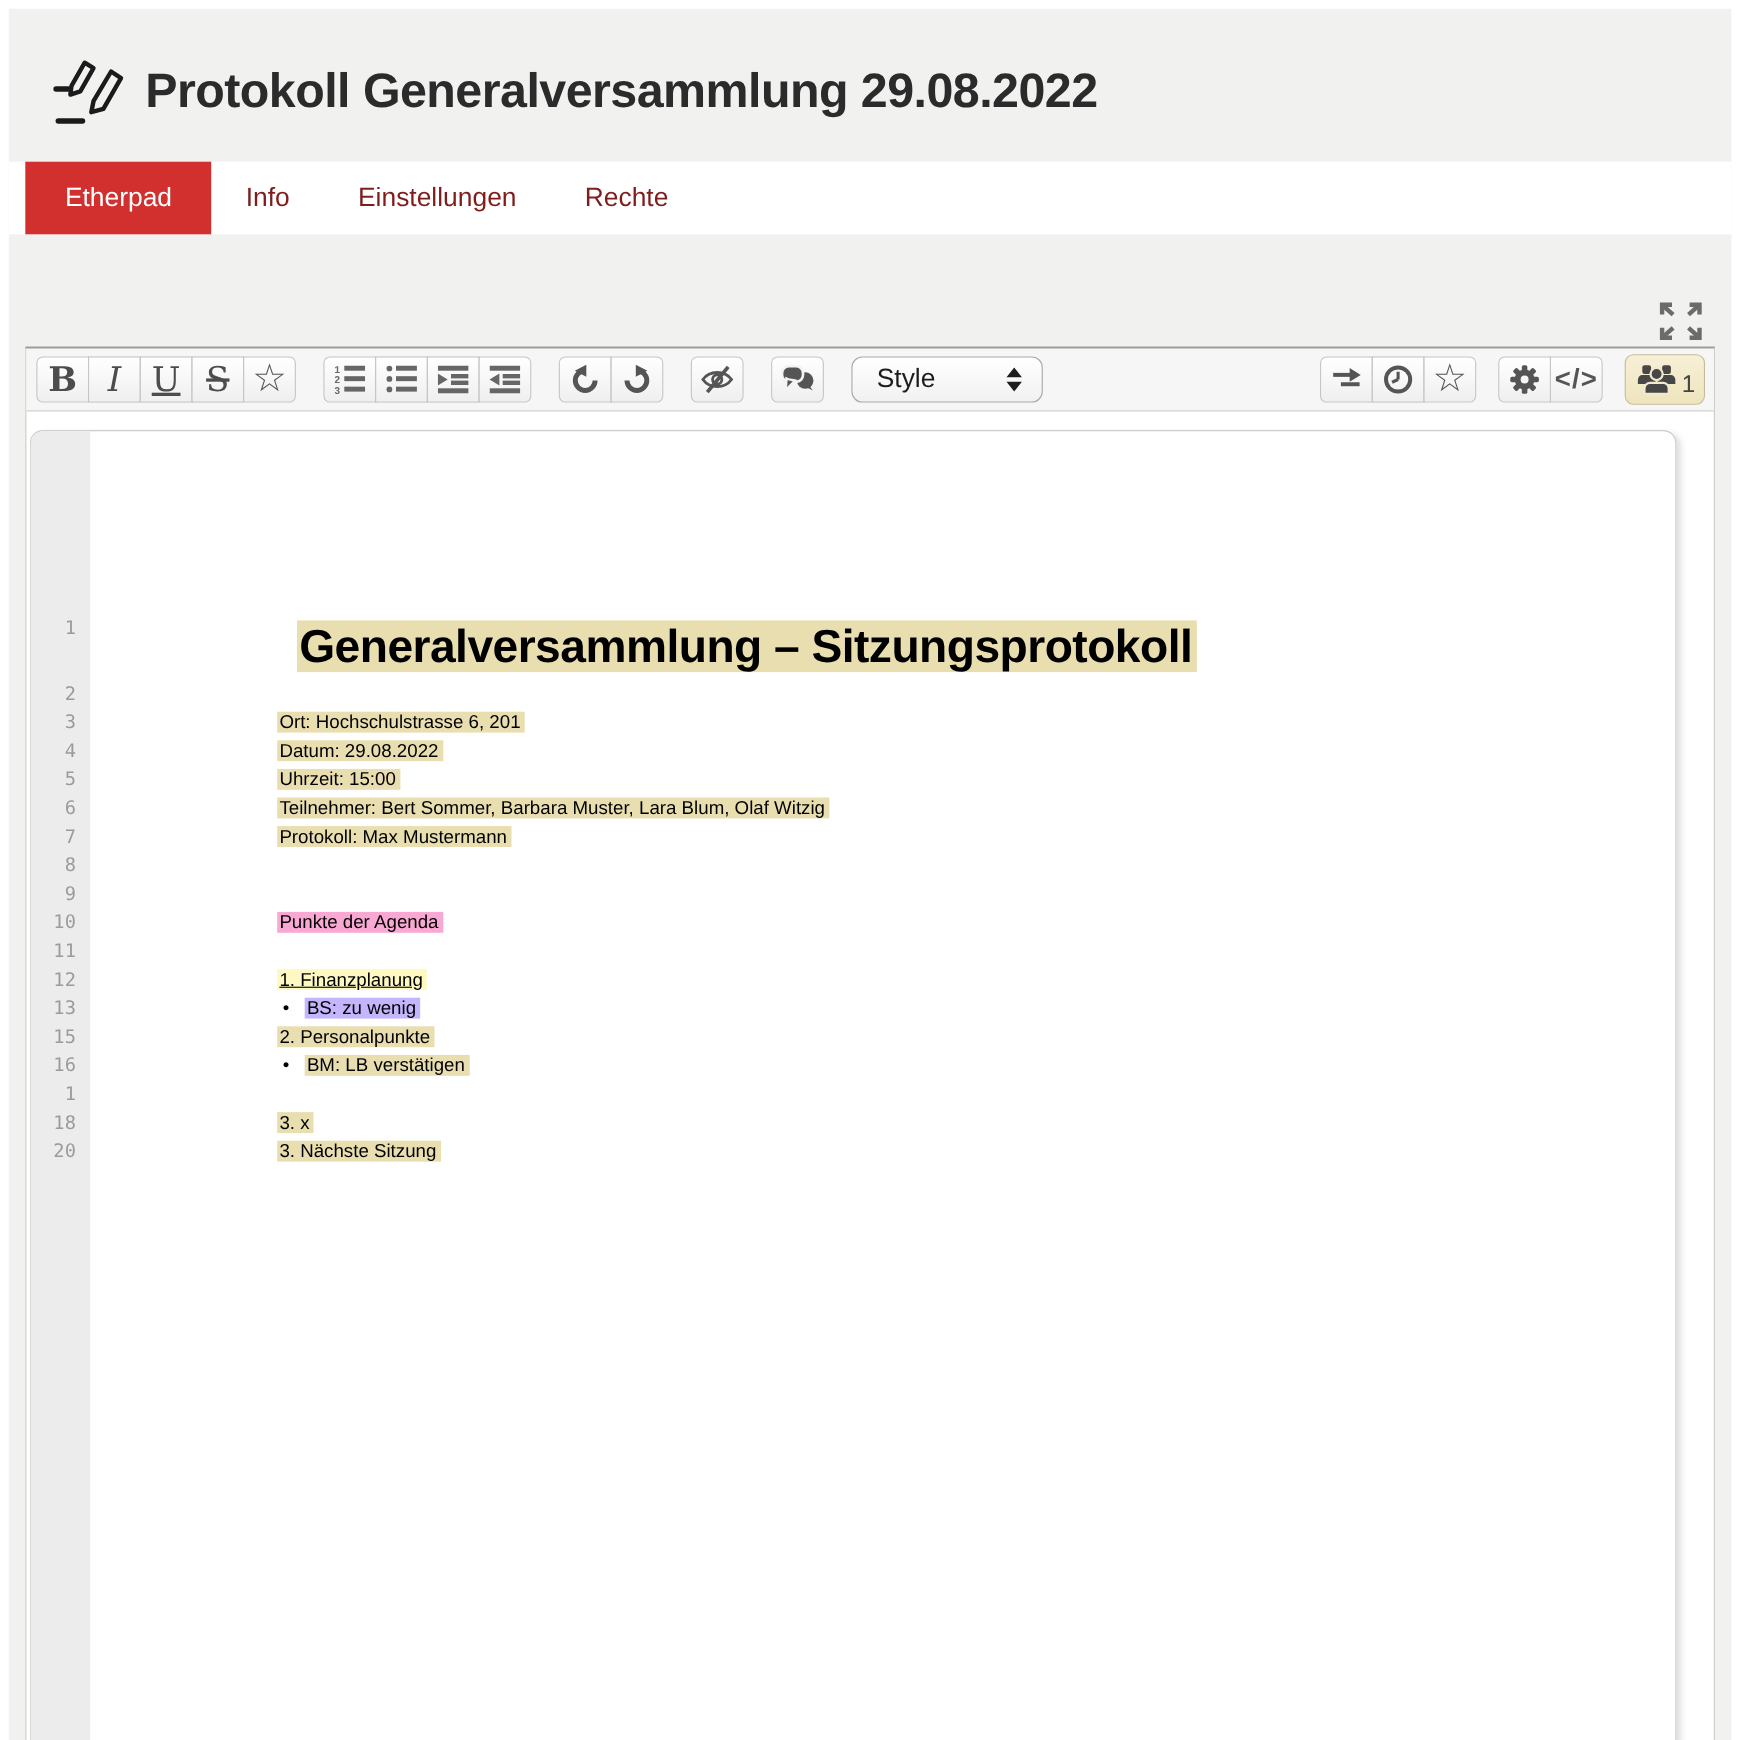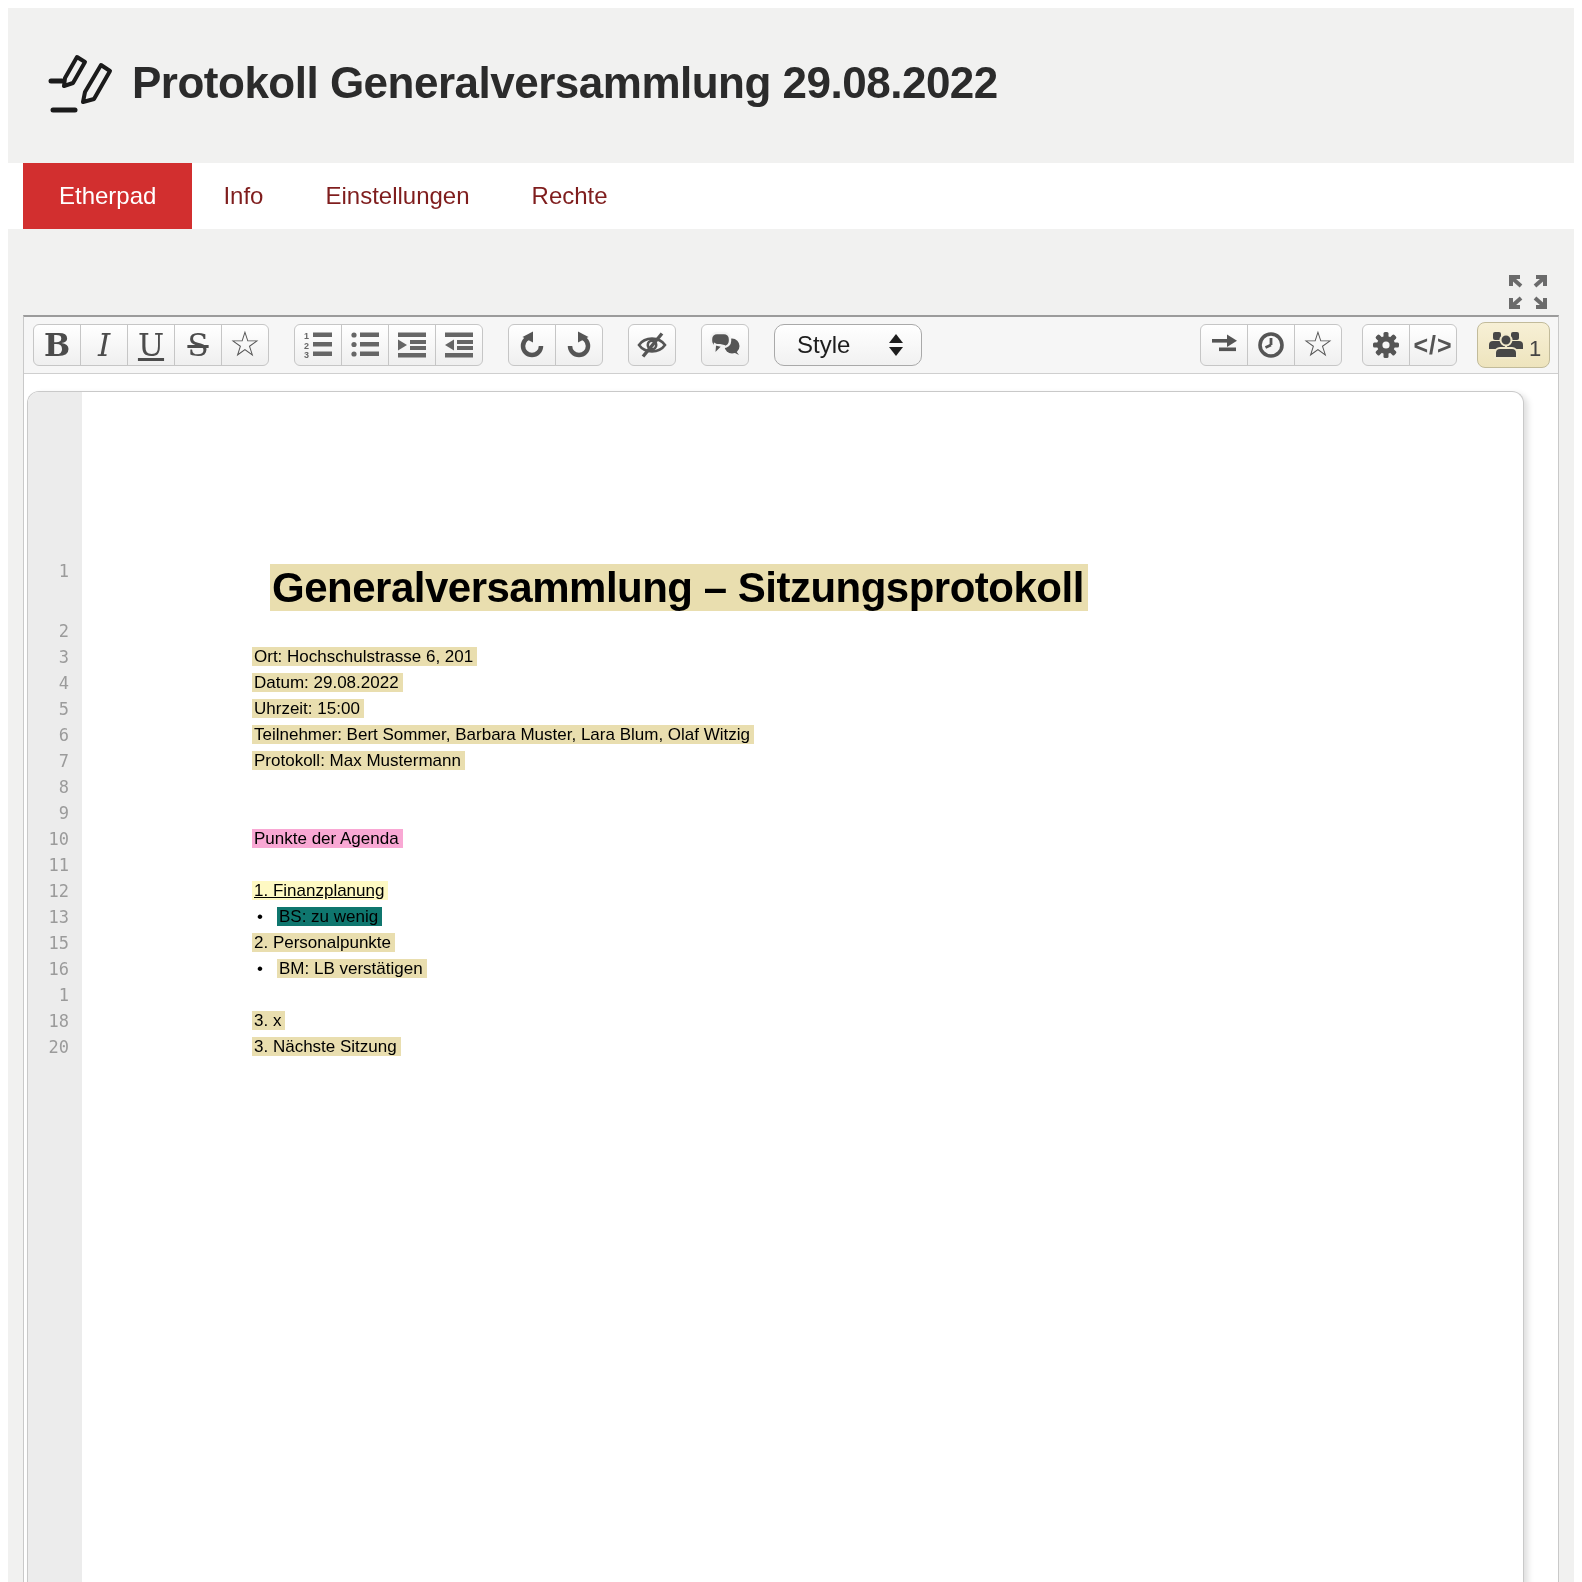--- a/index.html
+++ b/index.html
@@ -15,21 +15,21 @@
   }
   
   .app-header{position:absolute;left:0;top:0;right:0;height:155px;}
   .logo{position:absolute;left:38px;top:42px;width:70px;height:72px;}
   .pad-title{
     position:absolute;left:124px;top:40px;height:70px;line-height:70px;
     font-size:44px;font-weight:bold;color:#2b2b2b;letter-spacing:-0.5px;
   }
   
   .nav{
-    position:absolute;left:0;right:0;top:155px;height:66px;background:#ffffff;
+    position:absolute;left:0;right:0;top:139px;height:66px;background:#ffffff;
     display:flex;align-items:stretch;padding-left:15px;box-sizing:border-box;
   }
   .nav-tab{
     display:flex;align-items:center;justify-content:center;
     font-size:24px;color:#7f1d1d;padding:0 31px;cursor:pointer;
   }
   .nav-tab.active{color:#fff;padding:0 36px;}
   
   .fullscreen-btn{position:absolute;left:1500px;top:266px;width:40px;height:36px;cursor:pointer;}
   
@@ -65,21 +65,21 @@
   .glyph-embed{font-size:25px;font-weight:bold;color:#555;letter-spacing:1px;}
   .users-btn{
     width:71px;height:44px;
     background:linear-gradient(#f7f0d6,#eee4bd);
     border:1px solid #c2bb9a;border-radius:8px;
     display:flex;align-items:center;justify-content:center;gap:3px;cursor:pointer;
   }
   .users-count{font-size:22px;color:#444;margin-top:8px;}
   
   .style-select{
-    width:148px;height:42px;box-sizing:border-box;
+    width:174px;height:42px;box-sizing:border-box;
     border:1px solid #a9a9a9;border-radius:10px;
     background:linear-gradient(#ffffff,#f1f1f1);
     box-shadow:inset 0 1px 0 #fff;
     display:flex;align-items:center;cursor:pointer;
   }
   .style-label{font-size:24px;color:#1d1d1d;padding-left:22px;flex:1;}
   .spin-arrows{display:flex;flex-direction:column;gap:4px;padding-right:18px;}
   .spin-arrows .up{width:0;height:0;border-left:7px solid transparent;border-right:7px solid transparent;border-bottom:9px solid #1d1d1d;}
   .spin-arrows .down{width:0;height:0;border-left:7px solid transparent;border-right:7px solid transparent;border-top:9px solid #1d1d1d;}
   
@@ -358,21 +358,21 @@
           <div class="row">
             <div class="num">11</div>
             <div class="content"></div>
           </div>
           <div class="row">
             <div class="num">12</div>
             <div class="content"><span class="hl" style="background: #fef9c3; text-decoration: underline;">1. Finanzplanung</span></div>
           </div>
           <div class="row">
             <div class="num">13</div>
-            <div class="content"><span class="bullet">•</span><span class="hl" style="background: #0f766e;">BS: zu wenig</span></div>
+            <div class="content"><span class="bullet">•</span><span class="hl" style="background: #c4b5fd;">BS: zu wenig</span></div>
           </div>
           <div class="row">
             <div class="num">15</div>
             <div class="content"><span class="hl" style="background: rgb(233, 222, 175);">2. Personalpunkte</span></div>
           </div>
           <div class="row">
             <div class="num">16</div>
             <div class="content"><span class="bullet">•</span><span class="hl" style="background: rgb(233, 222, 175);">BM: LB verstätigen</span></div>
           </div>
           <div class="row">

